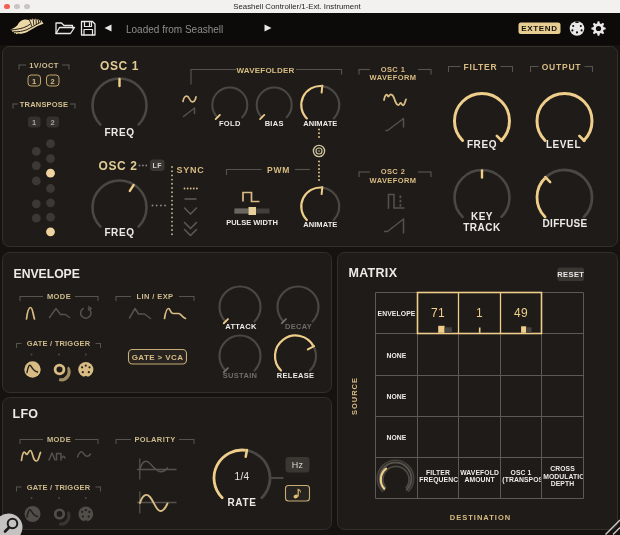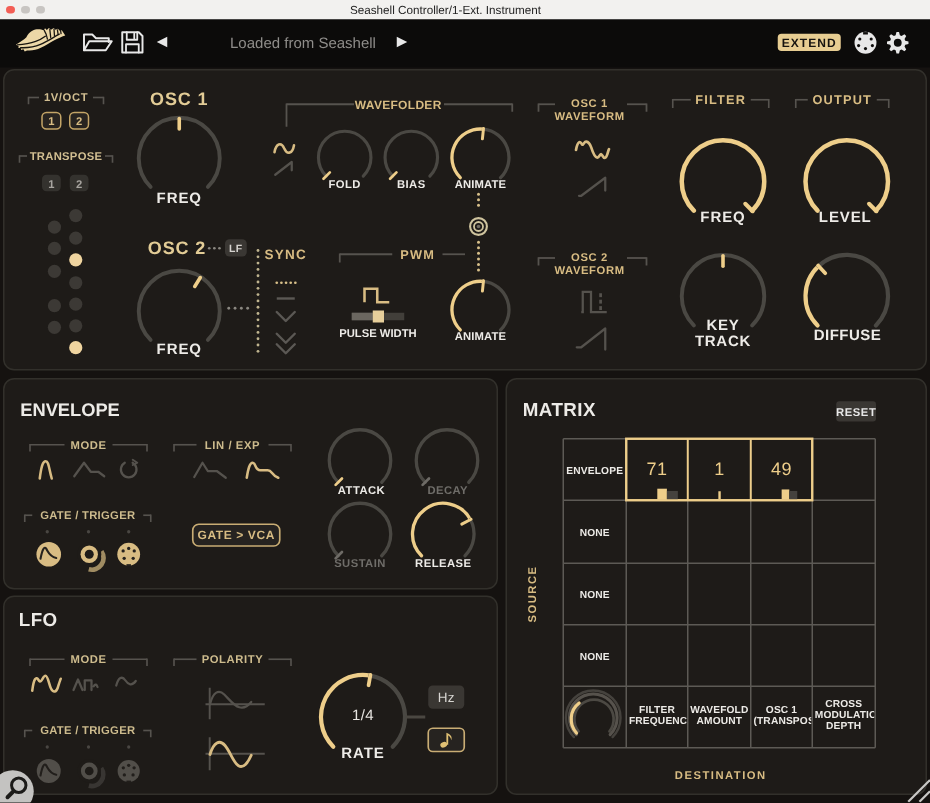--- a/index.html
+++ b/index.html
@@ -1,21 +1,21 @@
 <!DOCTYPE html>
 <html><head><meta charset="utf-8">
 <style>
   html,body { margin:0; padding:0; width:620px; height:535px; overflow:hidden; background:#151210; }
   * { box-sizing:border-box; }
   .titlebar { position:absolute; left:0; top:0; width:620px; height:12.5px; background:#f2f1ef; }
   .titlebar .tl { position:absolute; top:3.5px; width:5.5px; height:5.5px; border-radius:50%; }
   .ttext { position:absolute; top:0; left:0; width:594px; height:12.5px; text-align:center;
            font-family:"Liberation Sans",sans-serif; font-size:7.8px; line-height:13px; color:#1f1f1f; }
   .toolbar { position:absolute; left:0; top:12.5px; width:620px; height:32.5px; background:#0c0b0a; }
-  .loaded { position:absolute; left:136px; top:12.5px; width:132px; height:32.5px; text-align:center;
+  .loaded { position:absolute; left:126px; top:12.5px; width:132px; height:32.5px; 
             font-family:"Liberation Sans",sans-serif; font-size:10px; line-height:33px; color:#8f8d8a; }
   svg.main { position:absolute; left:0; top:0; }
 </style></head>
 <body>
 <div class="titlebar">
   <div class="tl" style="left:4px;  background:#f35e55;"></div>
   <div class="tl" style="left:14px; background:#c8c5c2;"></div>
   <div class="tl" style="left:24px; background:#c8c5c2;"></div>
 </div>
 <div class="ttext">Seashell Controller/1-Ext. Instrument</div>

